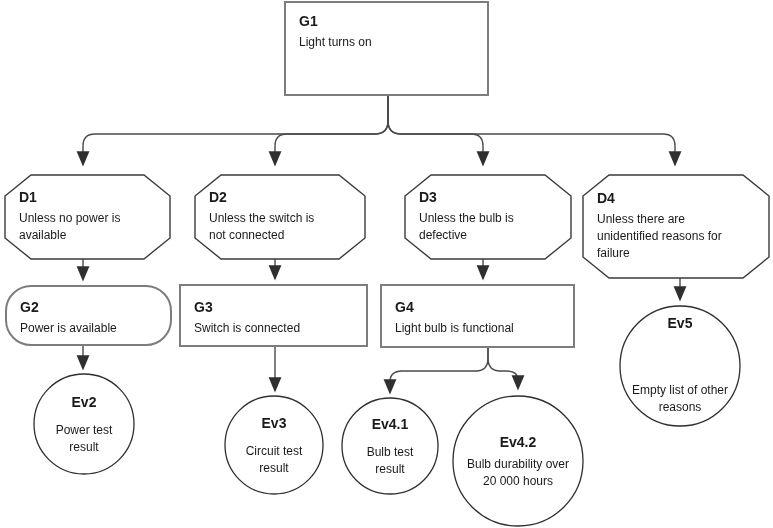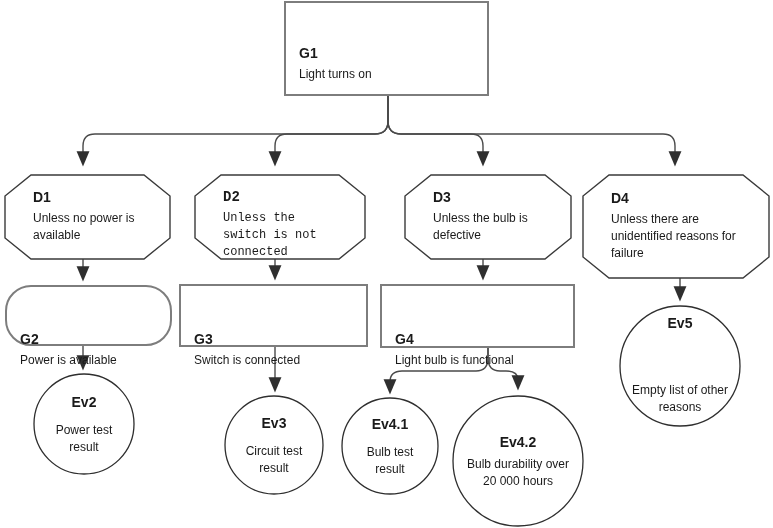--- a/index.html
+++ b/index.html
@@ -6,24 +6,24 @@
   #stage{
     position:relative;width:773px;height:528px;background:#ffffff;overflow:hidden;
     font-family:"Liberation Sans","DejaVu Sans",sans-serif;color:#1a1a1a;
   }
   #edges-layer{position:absolute;left:0;top:0;width:773px;height:528px;}
   .node{position:absolute;box-sizing:border-box;}
   .node-label{font-weight:bold;font-size:14px;line-height:20px;}
   .node-text{font-size:12px;line-height:17px;}
   
   .goal{border:2px solid #7d7d7d;background:transparent;}
-  .goal .inner{padding:8px 6px 0 13px;margin-top:32px;}
+  .goal .inner{padding:8px 6px 0 13px;}
   .goal .node-text{margin-top:3px;}
   
-  .octagon-text{padding:12px 4px 0 28px;}
+  .octagon-text{padding:12px 4px 0 14px;}
   .octagon-text .node-text{margin-top:3px;}
   .circle-text{
     display:flex;flex-direction:column;align-items:center;justify-content:center;
     text-align:center;
   }
   .circle-text .node-text{margin-top:10px;}
 </style>
 </head>
 <body>
 
@@ -75,21 +75,21 @@
       <div class="node-label">G1</div>
       <div class="node-text">Light turns on</div>
     </div>
   </div>
 
   <div class="node octagon-text" style="left:5px;top:175px;width:165px;height:84px;">
     <div class="node-label">D1</div>
     <div class="node-text" style="width:116px">Unless no power is available</div>
   </div>
 
-  <div class="node octagon-text" style="left:195px;top:175px;width:170px;height:84px;font-family:Liberation Mono, monospace;">
+  <div class="node octagon-text" style="left:195px;top:175px;width:170px;height:84px;">
     <div class="node-label">D2</div>
     <div class="node-text" style="width:118px">Unless the switch is not connected</div>
   </div>
 
   <div class="node octagon-text" style="left:405px;top:175px;width:166px;height:84px;">
     <div class="node-label">D3</div>
     <div class="node-text" style="width:116px">Unless the bulb is defective</div>
   </div>
 
   <div class="node octagon-text" style="left:583px;top:175px;width:186px;height:103px;padding-top:13px;">

